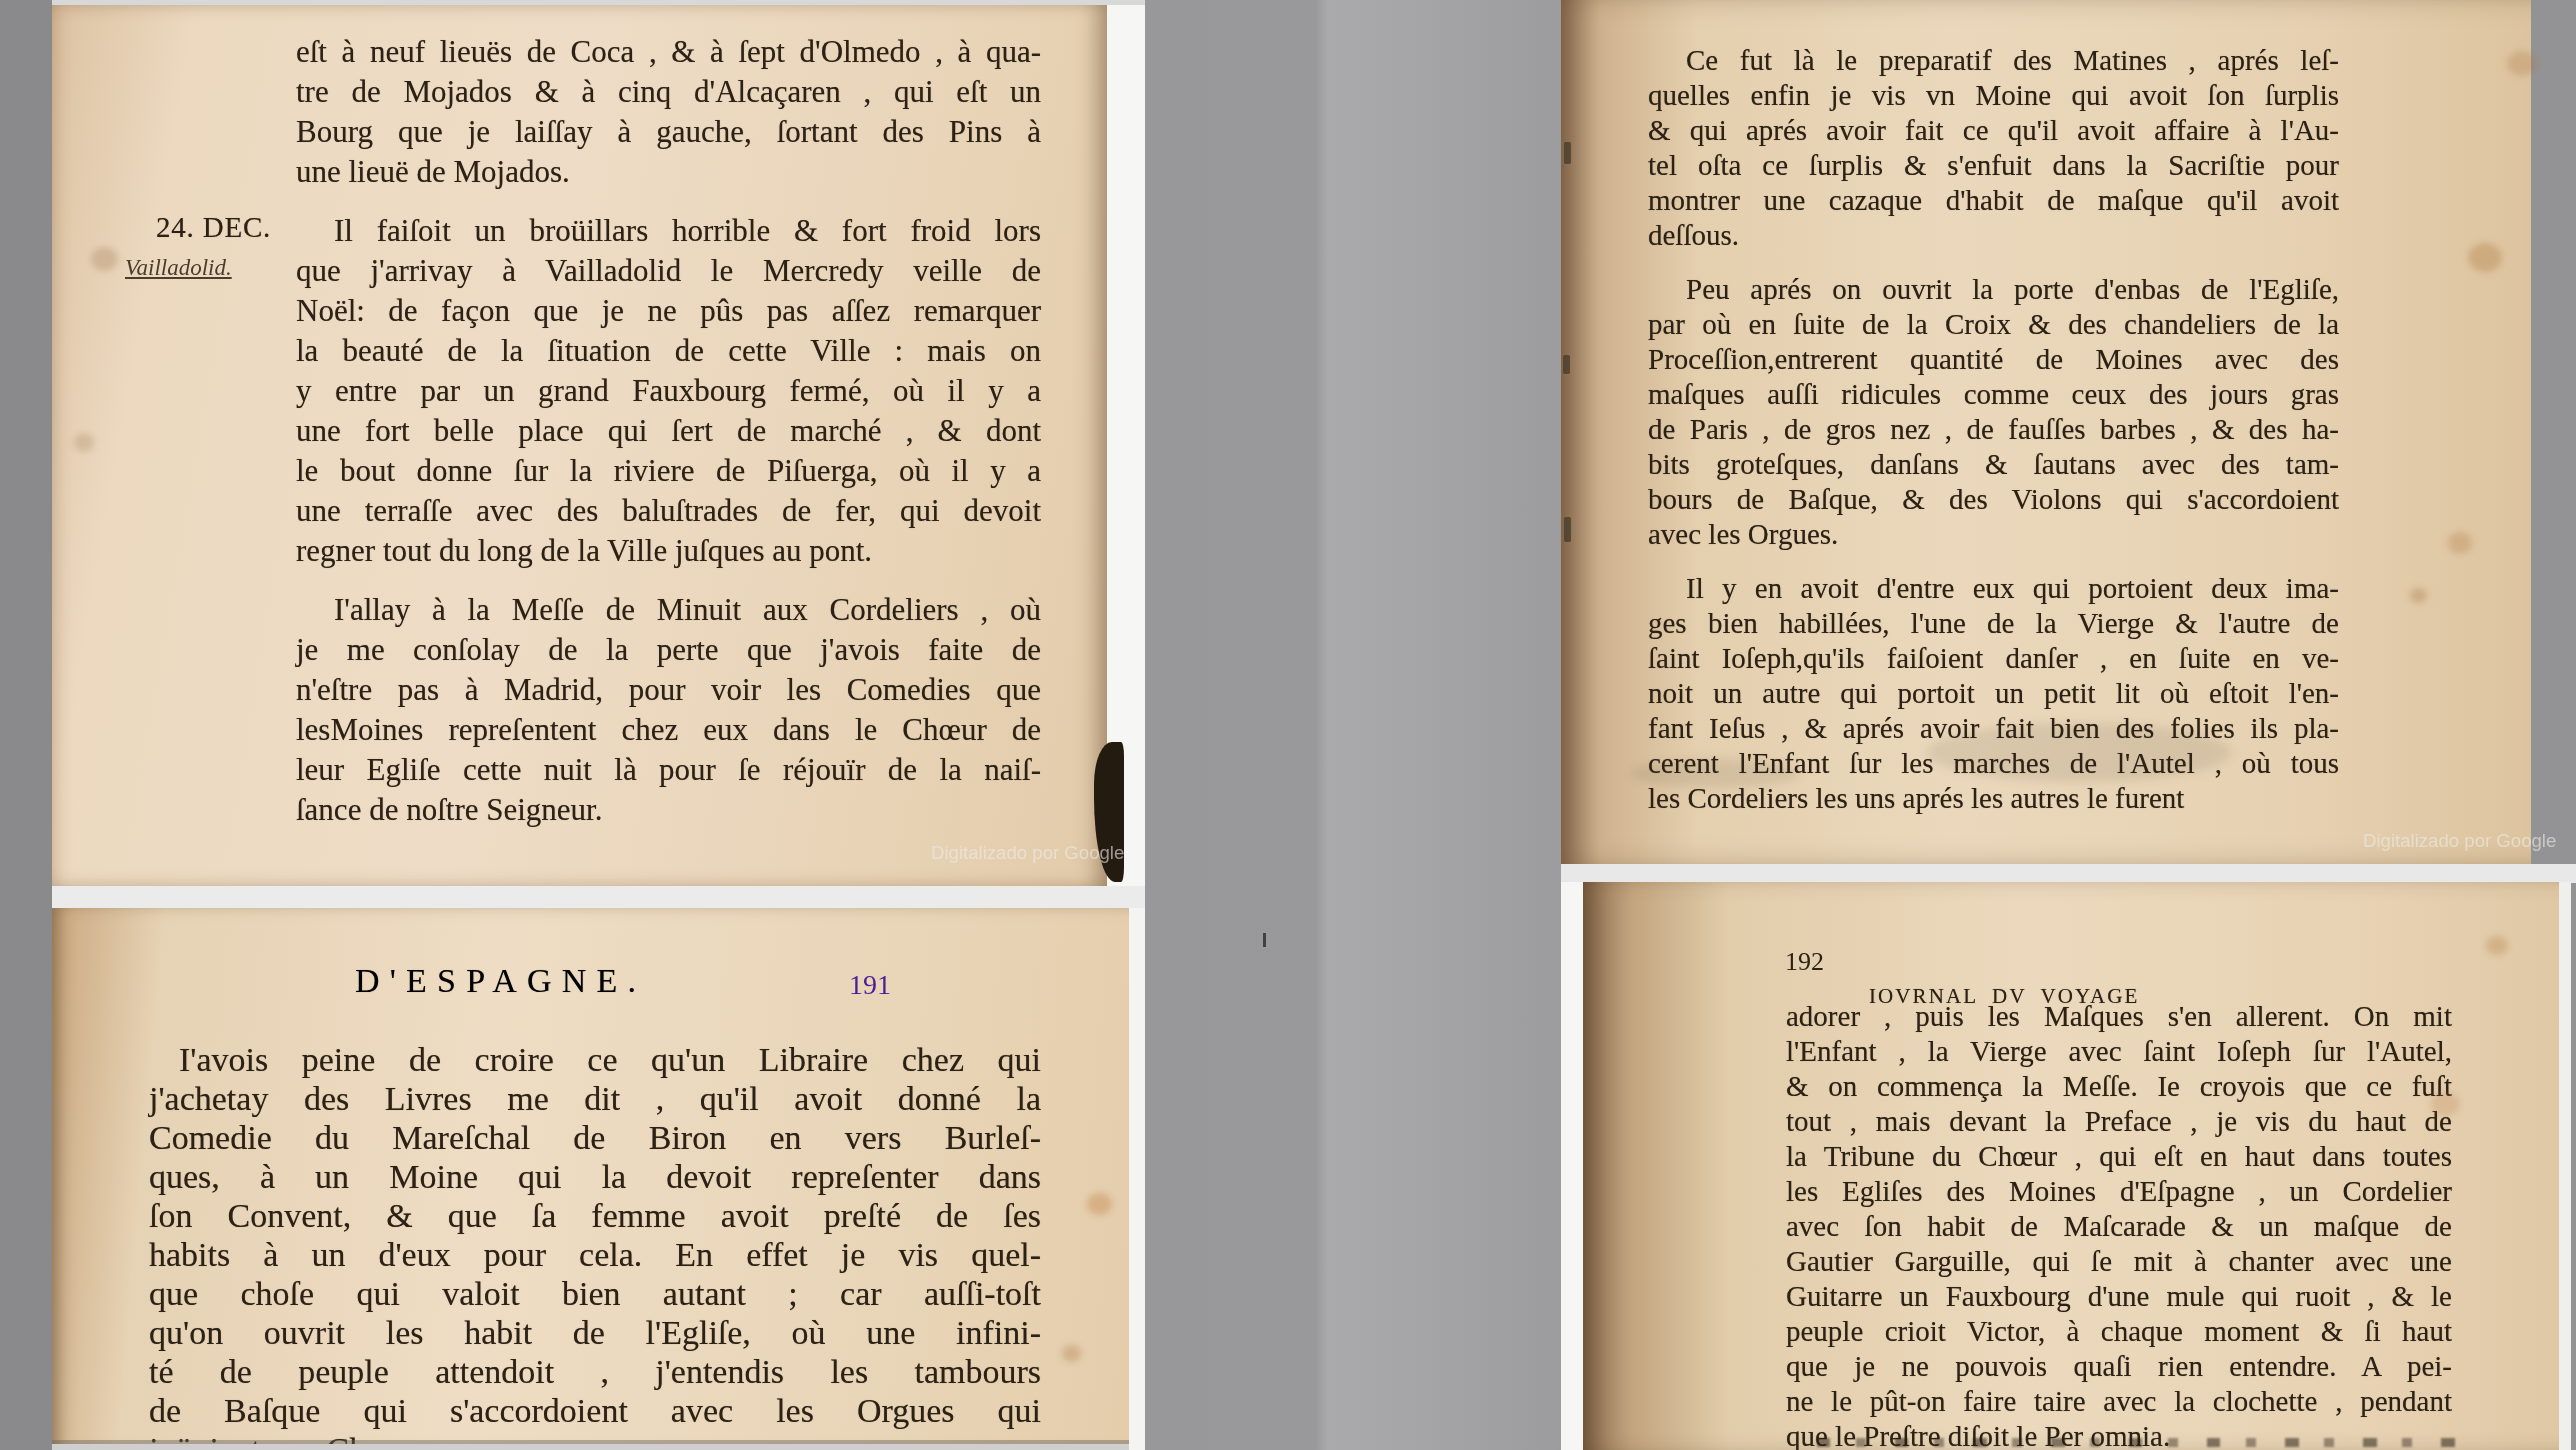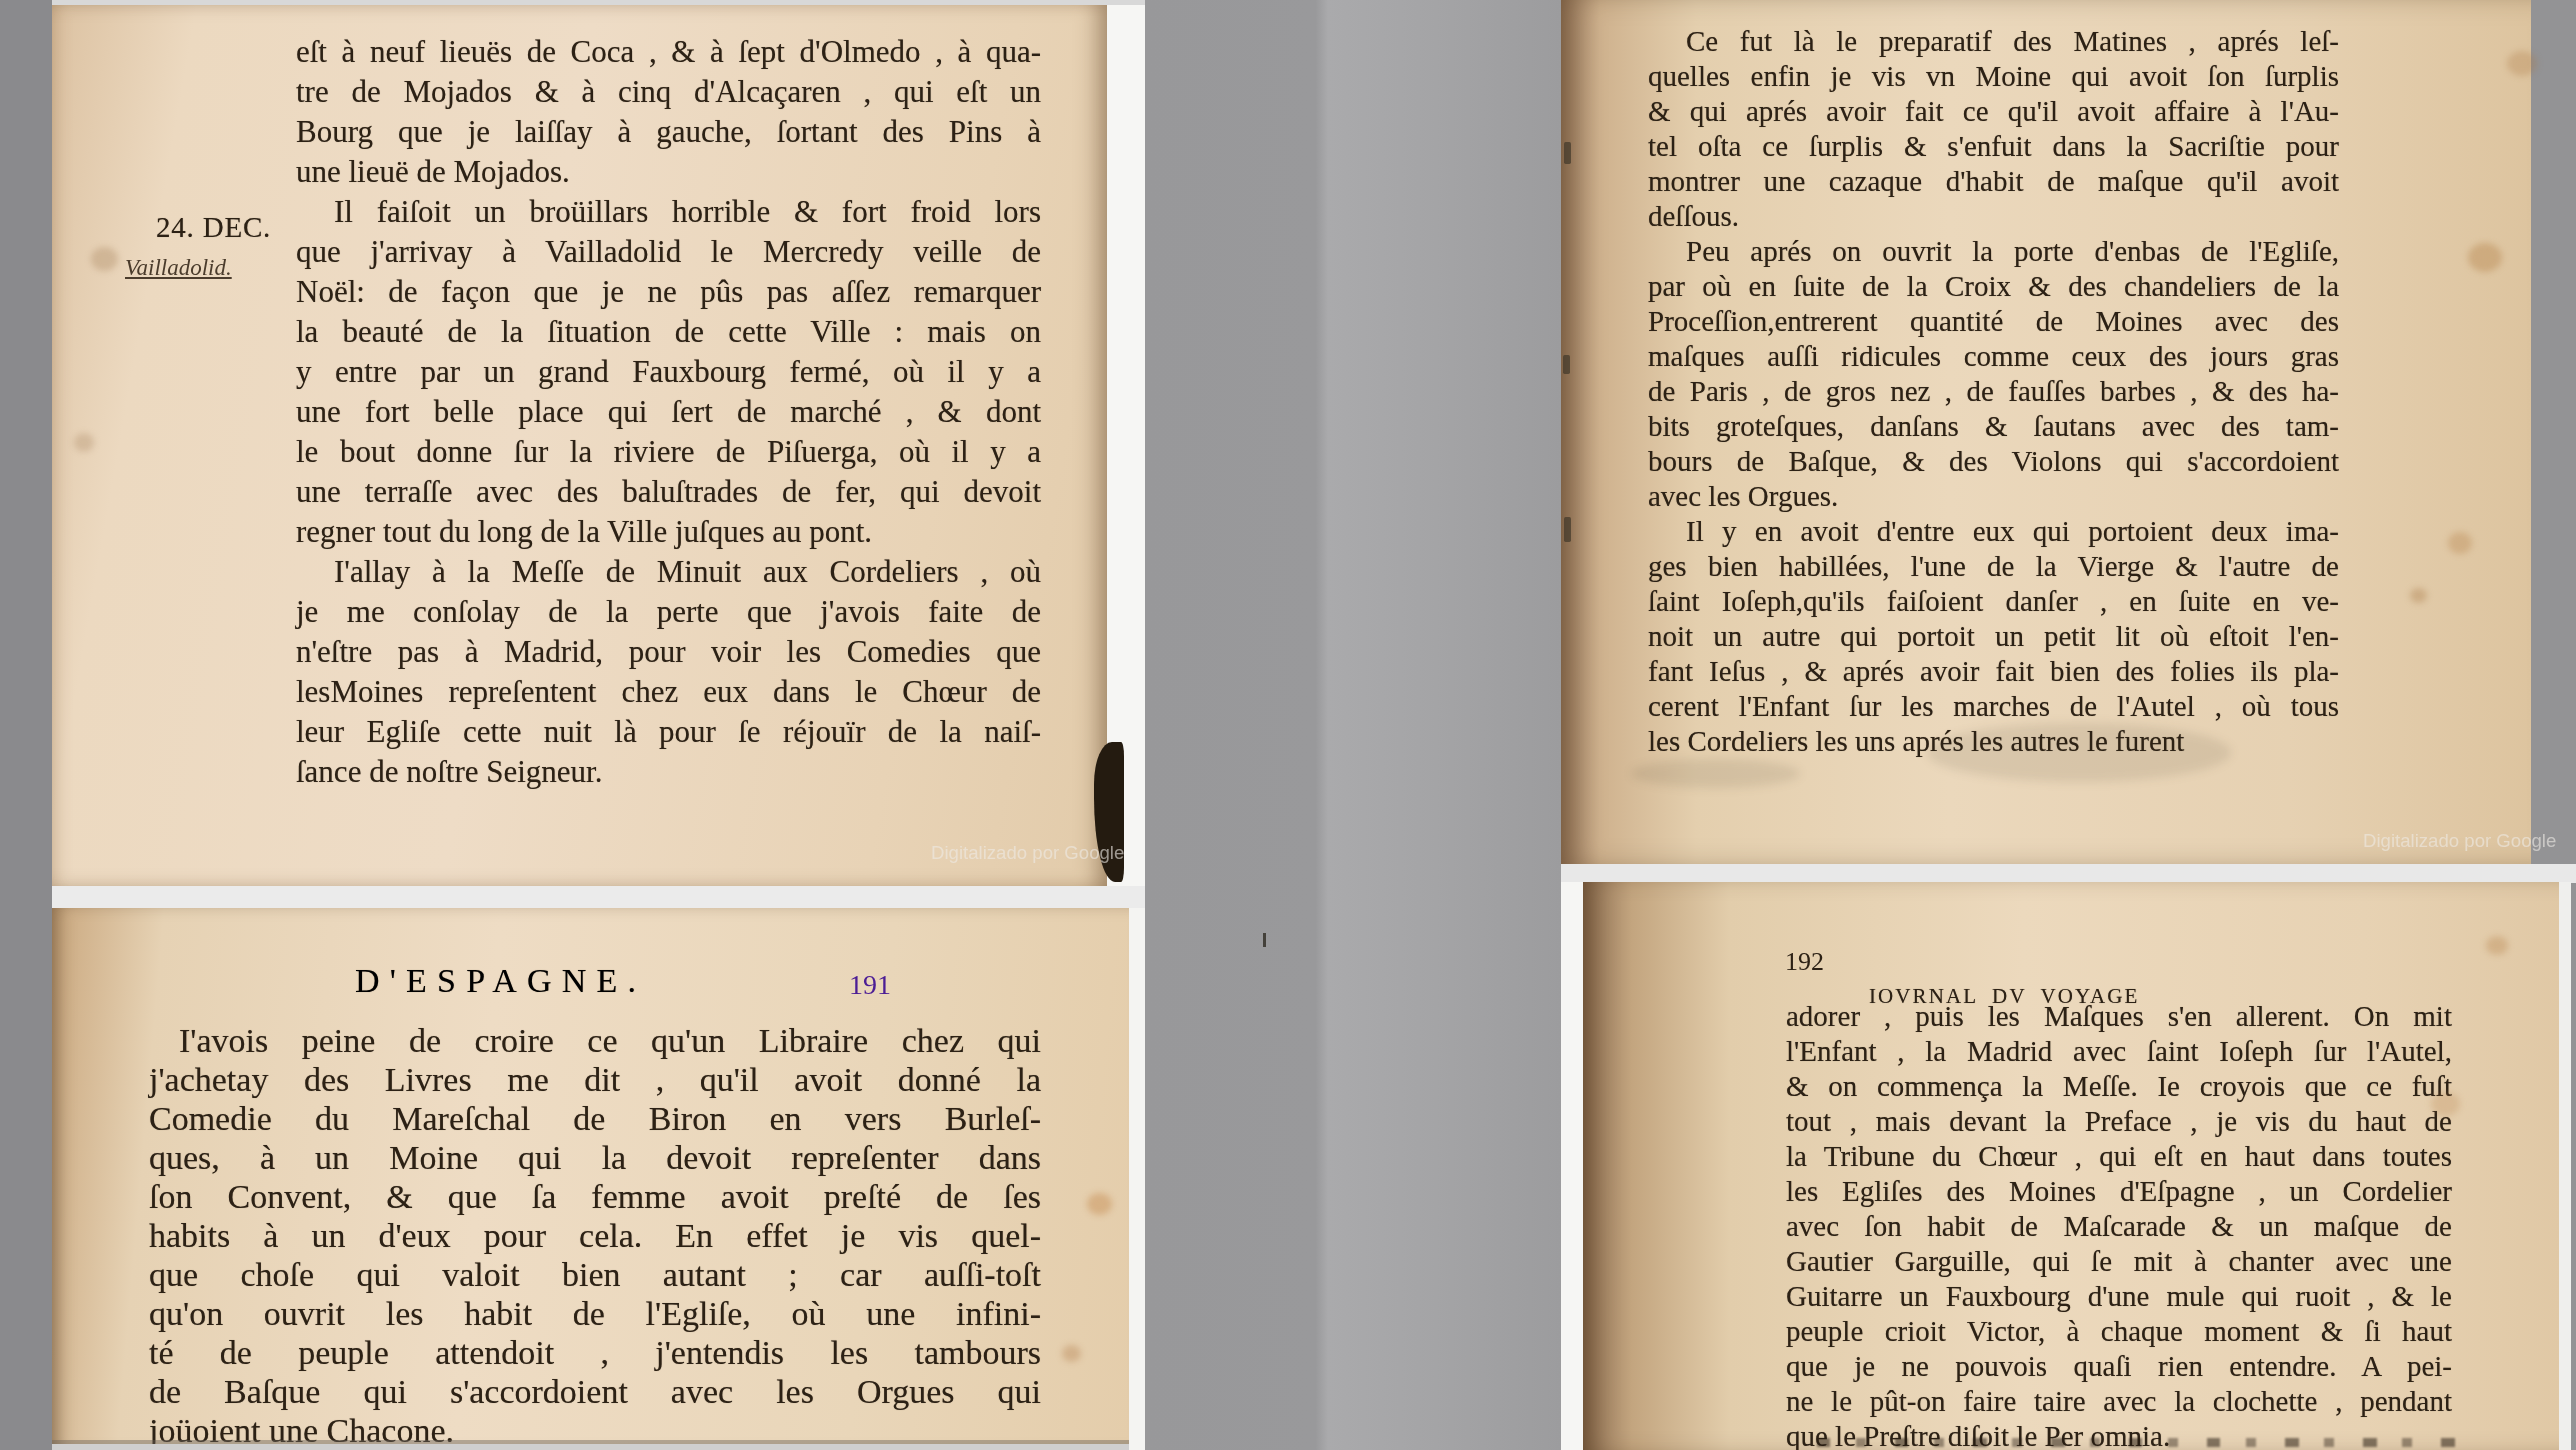--- a/index.html
+++ b/index.html
@@ -33,21 +33,21 @@
   .gap-right{left:1561px;top:864px;width:1015px;height:18.6px;background:#e8e8e8;}
   .br-white-left{left:1561px;top:882px;width:22px;height:568px;background:#f6f6f4;}
   .br-paper{left:1583px;top:882px;width:978px;height:568px;
     background:linear-gradient(90deg,#8f7053 0,#c3a57f 5%,#e2cdab 15%,#ecd9bd 45%,#e7d2b3 80%,#e0c8a5 100%);
     box-shadow:inset 18.6px 0 25px -10px rgba(70,45,20,.5);}
   .br-white-right{left:2559px;top:882px;width:12px;height:568px;background:#efefed;}
   
   .page-text{color:#2c2115;text-shadow:0 0 0.8px rgba(44,33,21,.45);--ind:38px;}
   .line{text-align:justify;text-align-last:justify;white-space:nowrap;}
   .line.end{text-align-last:left;}
-  .line.ind{padding-left:var(--ind);}
+  .line.ind{padding-left:var(--ind);margin-top:19px;}
   .it{margin-top:20px;}
   .tl-text{left:296px;top:32px;width:745px;font-size:31px;line-height:40px;}
   .tr-text{left:1648px;top:24px;width:691px;font-size:29px;line-height:35px;}
   .bl-text{left:149px;top:1021px;width:892px;font-size:34px;line-height:39px;--ind:30px;}
   .br-text{left:1786px;top:999px;width:666px;font-size:29px;line-height:35px;}
   
   .mn-date{left:156px;top:211px;font-size:29px;color:#2c2115;letter-spacing:0.8px;
            text-shadow:0 0 0.8px rgba(44,33,21,.5);}
   .mn-place{left:125px;top:255px;font-size:23px;font-style:italic;color:#3a2c1d;
             text-decoration:underline;opacity:.9;}
@@ -161,21 +161,21 @@
 <div class="abs bl-botline"></div>
 <div class="abs bl-botstrip"></div>
 
 <div class="abs br-white-left"></div>
 <div class="abs paper br-paper"></div>
 <div class="abs br-white-right"></div>
 <div class="abs br-num">192</div>
 <div class="abs br-title">IOVRNAL DV VOYAGE</div>
 <div class="abs page-text br-text">
     <div class="line"><span>adorer , puis les Maſques s'en allerent.  On mit</span></div>
-    <div class="line"><span>l'Enfant , la Madrid avec ſaint Ioſeph ſur l'Autel,</span></div>
+    <div class="line"><span>l'Enfant , la Vierge avec ſaint Ioſeph ſur l'Autel,</span></div>
     <div class="line"><span>&amp; on commença la Meſſe. Ie croyois que ce fuſt</span></div>
     <div class="line"><span>tout , mais devant la Preface ,  je vis  du  haut  de</span></div>
     <div class="line"><span>la Tribune du Chœur , qui eſt en  haut dans toutes</span></div>
     <div class="line"><span>les Egliſes des Moines d'Eſpagne , un Cordelier</span></div>
     <div class="line"><span>avec ſon habit  de Maſcarade &amp; un maſque de</span></div>
     <div class="line"><span>Gautier Garguille, qui ſe mit à chanter avec une</span></div>
     <div class="line"><span>Guitarre un </span><span class="it">Fauxbourg</span><span> d'une mule qui ruoit , &amp; le</span></div>
     <div class="line"><span>peuple crioit </span><span class="it">Victor</span><span>, à chaque moment &amp; ſi haut</span></div>
     <div class="line"><span>que je ne pouvois quaſi rien  entendre.  A pei-</span></div>
     <div class="line"><span>ne le pût-on faire taire avec la clochette , pendant</span></div>

